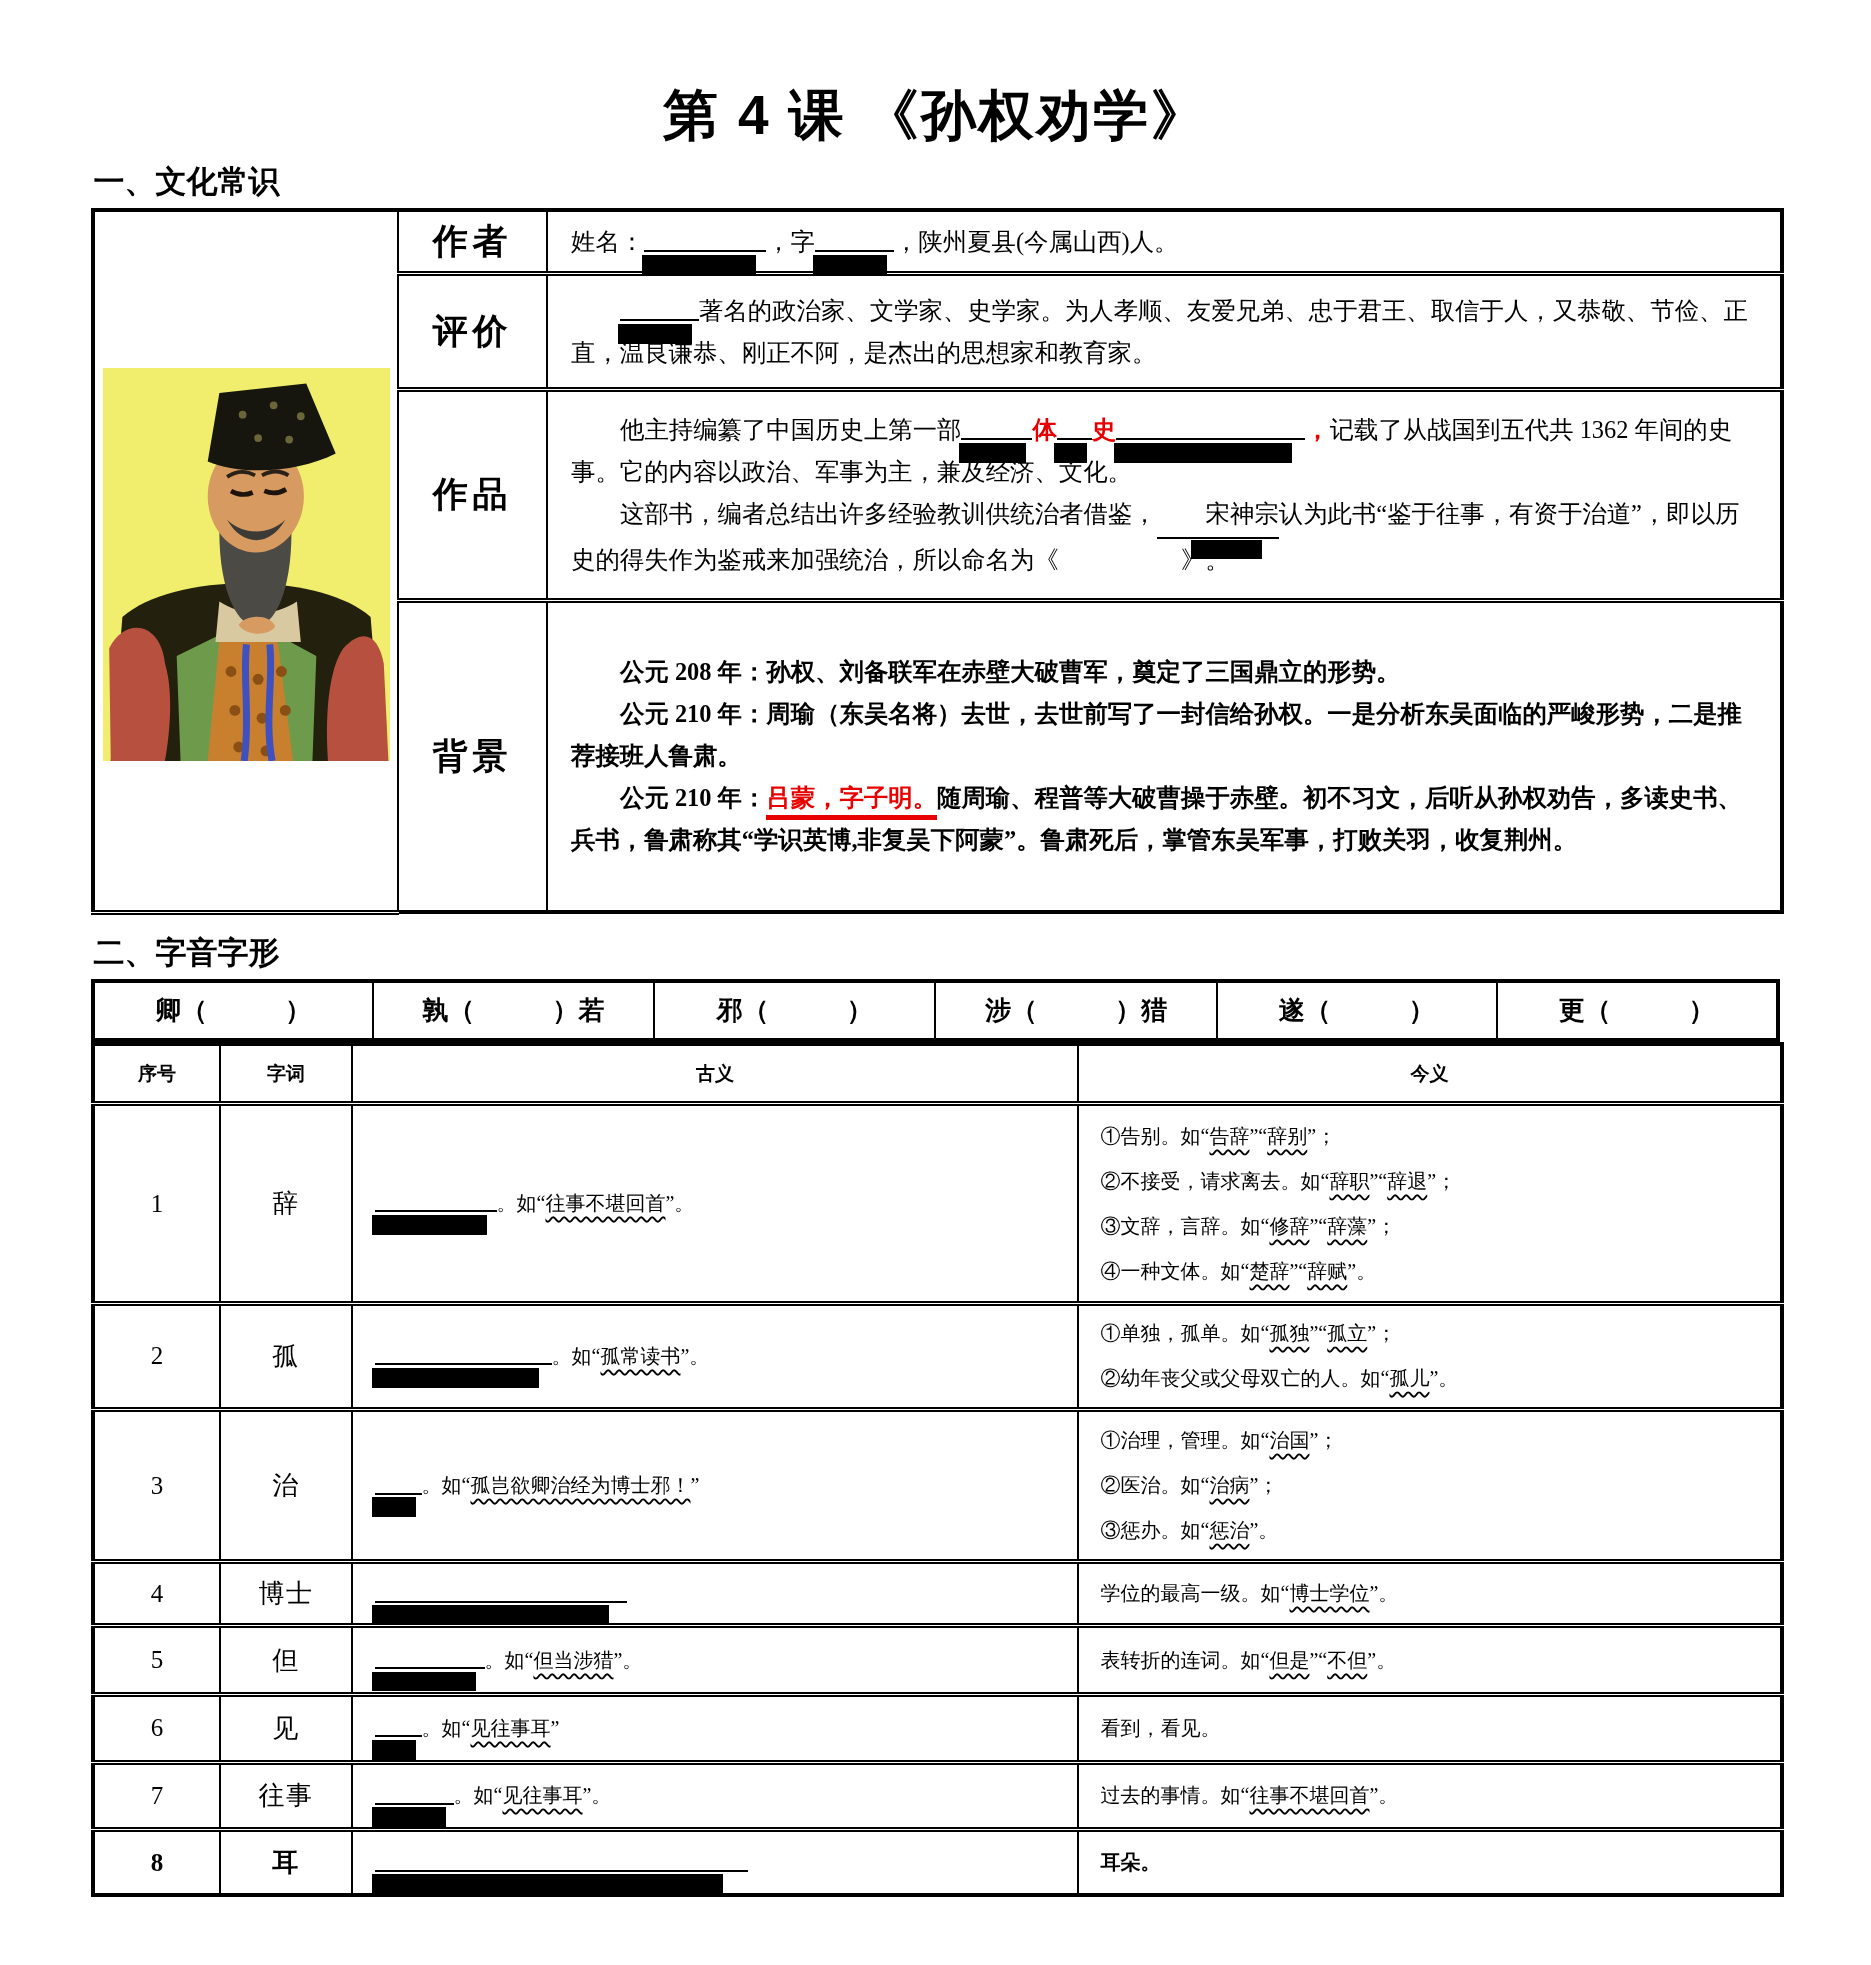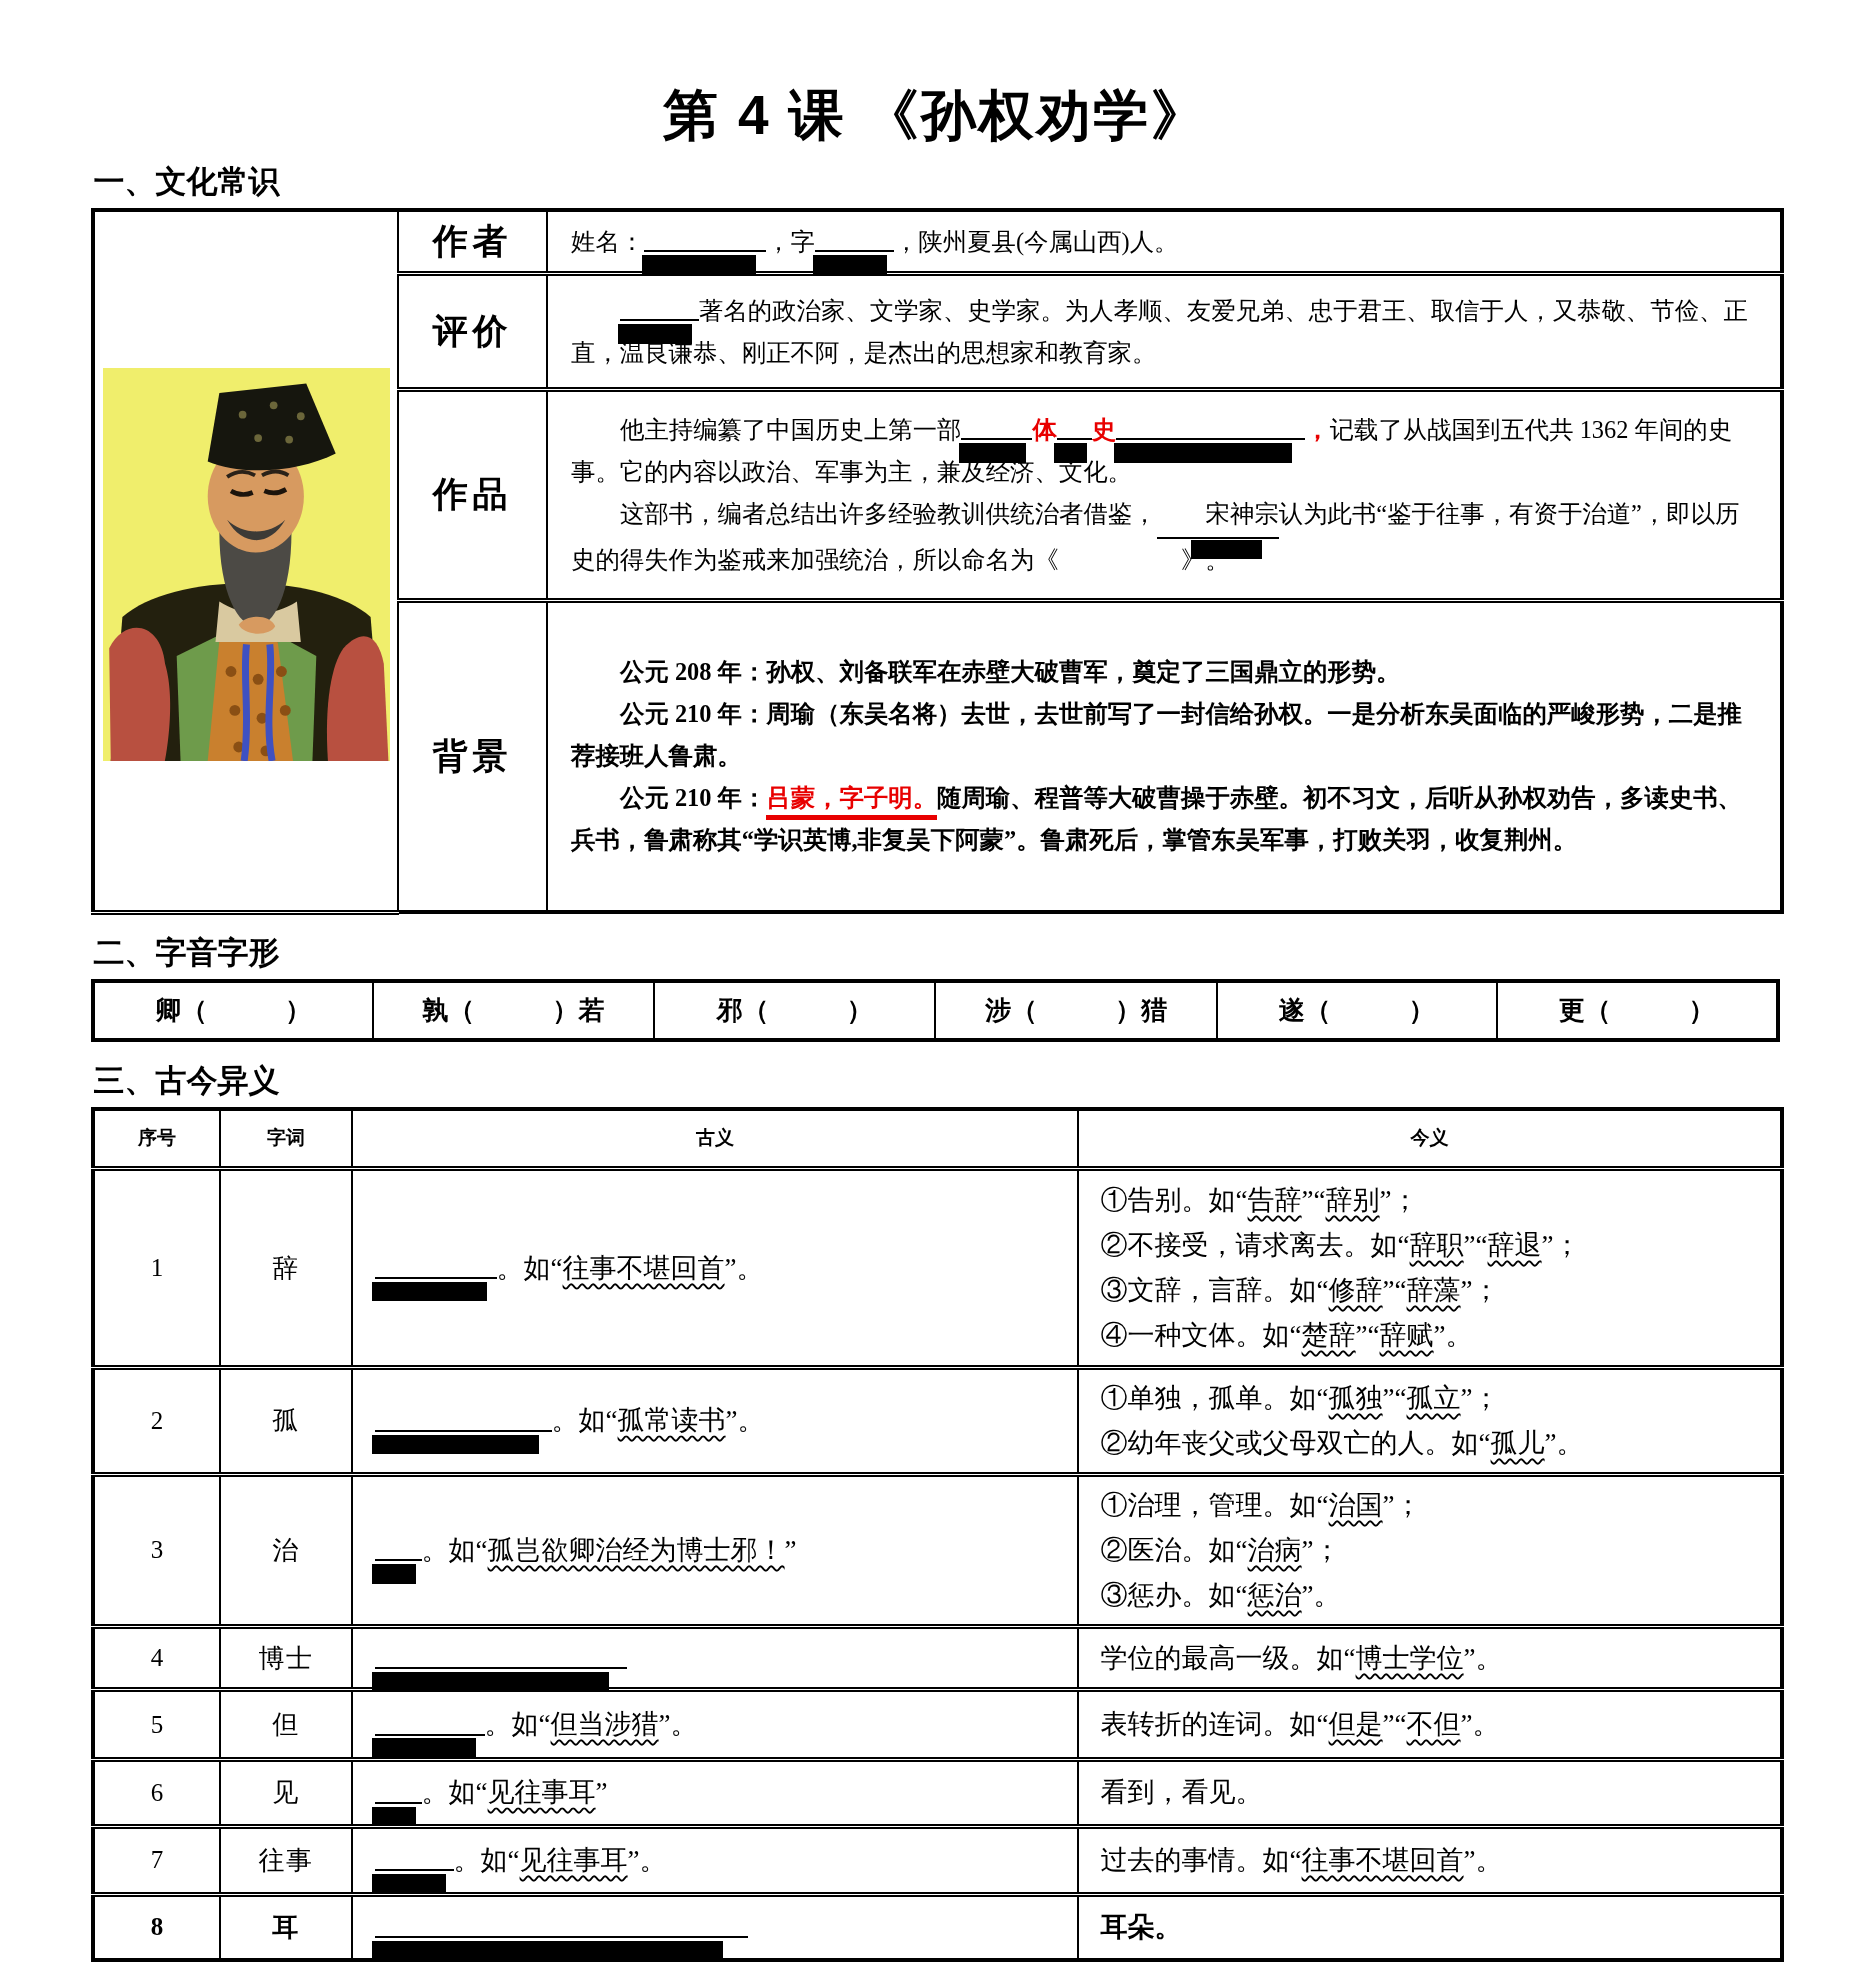--- a/index.html
+++ b/index.html
@@ -33,21 +33,21 @@
   .lbl{text-align:center;font-weight:bold;font-size:35px;letter-spacing:4.7px;
        font-family:"Liberation Sans","DejaVu Sans",sans-serif;}
   .cnt{padding:6.3px 23px;font-size:24.4px;line-height:42px;text-align:left;}
   .cnt p{margin:0;}
   p.i{text-indent:49px;}
 
   
   .c-num{text-align:center;font-size:25px;}
   .c-word{text-align:center;font-size:26px;letter-spacing:1.6px;}
   .th{text-align:center;font-weight:bold;font-size:19px;}
-  .gcell,.jcell{padding:4.7px 21.6px;font-size:27px;line-height:45px;}
+  .gcell,.jcell{padding:4.7px 21.6px;font-size:20px;line-height:45px;}
   .t2cell{text-align:center;font-size:26px;}
 
   
   .bl{display:inline-block;border-bottom:2.4px solid #000;height:19.7px;position:relative;vertical-align:-2.4px;}
   .rd::after{content:"";position:absolute;left:-2.4px;bottom:-24.4px;width:94%;height:19.7px;background:#000;}
   .b1{width:47px}.b2{width:79px}.b3{width:110px}.b4{width:177px}.b5{width:252px}
   .b6{width:373px}.b7{width:122px}.b8{width:35px}.b9{width:71px}.b10{width:189px}
 
   .uln{position:relative;display:inline-block;border-bottom:2.4px solid #000;padding-bottom:1.6px;}
   .sb::after{content:"";position:absolute;left:28%;bottom:-22px;width:58%;height:19px;background:#000;}
@@ -157,21 +157,20 @@
         <td class="t2cell">卿（　　　）</td>
         <td class="t2cell">孰（　　　）若</td>
         <td class="t2cell">邪（　　　）</td>
         <td class="t2cell">涉（　　　）猎</td>
         <td class="t2cell">遂（　　　）</td>
         <td class="t2cell">更（　　　）</td>
       </tr>
     </tbody>
       </table>
 
-    <div class="sh">三、古今异义</div>
     <table class="t3">
       <colgroup>
           <col style="width:127px">
           <col style="width:132px">
           <col style="width:726px">
           <col style="width:704px">
         </colgroup>
       <tbody>
           <tr class="h135">
         <td class="th">序号</td>

